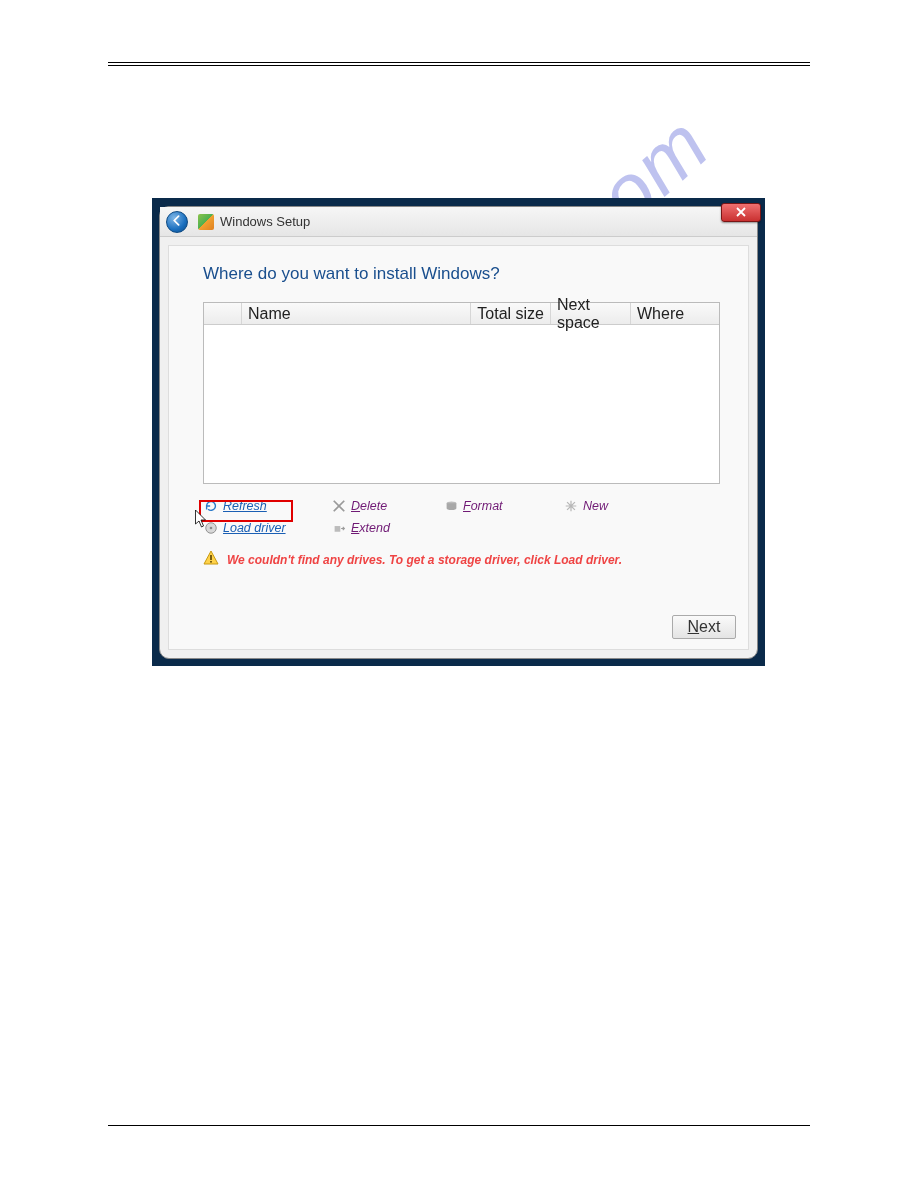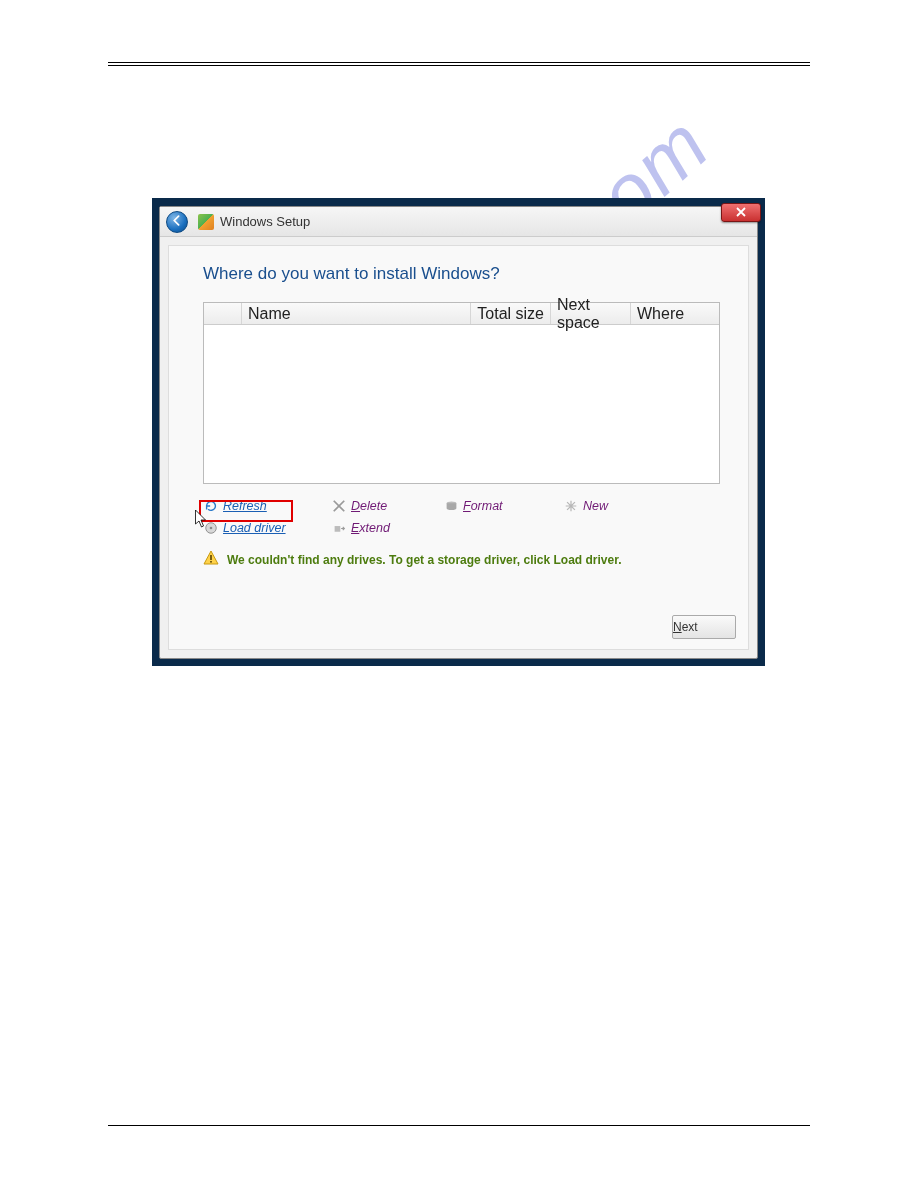--- a/index.html
+++ b/index.html
@@ -32,21 +32,21 @@
     height: 468px;
     background: #0a2a4a;
     padding: 8px 7px 7px 7px;
   }
   .window {
     width: 100%;
     height: 100%;
     background: #f0f0f0;
     border: 1px solid #888;
     position: relative;
-    border-radius: 2px;
+    border-radius: 10px;
   }
   .titlebar {
     height: 30px;
     background: linear-gradient(#f6f6f6, #e6e6e6);
     border-bottom: 1px solid #ccc;
     display: flex;
     align-items: center;
     padding: 0 6px;
     font-size: 13px;
     color: #333;
@@ -153,38 +153,40 @@
     position: absolute;
     width: 13px; height: 18px;
     pointer-events: none;
   }
   .warning-row {
     display: flex;
     align-items: center;
     gap: 8px;
     margin-top: 14px;
     font-size: 12px;
-    color: #4d7c0f;
+    color: #ef4444;
+    font-style: italic;
   }
   .warn-icon {
     width: 16px; height: 16px;
   }
   .next-btn {
     position: absolute;
     right: 12px;
     bottom: 10px;
     width: 64px;
     height: 24px;
     background: linear-gradient(#fafafa,#e4e4e4);
     border: 1px solid #aaa;
     border-radius: 2px;
-    font-size: 12px;
+    font-size: 16px;
     color: #333;
     display: flex;
     align-items: center;
+    justify-content: center;
     margin-left: 21px;
   }
   .watermark {
     position: absolute;
     top: 300px;
     left: 140px;
     font-size: 80px;
     color: rgba(110,120,220,0.45);
     transform: rotate(-42deg);
     transform-origin: center;

